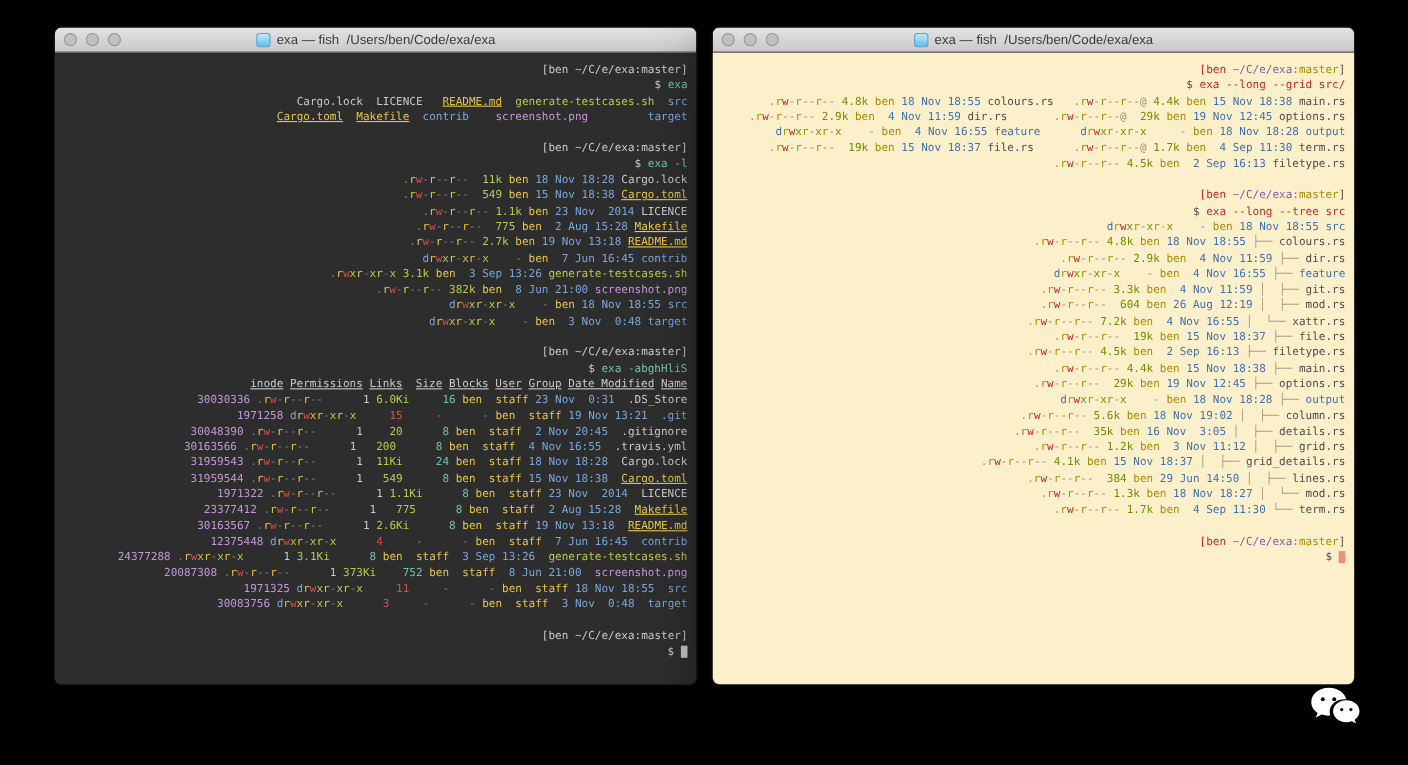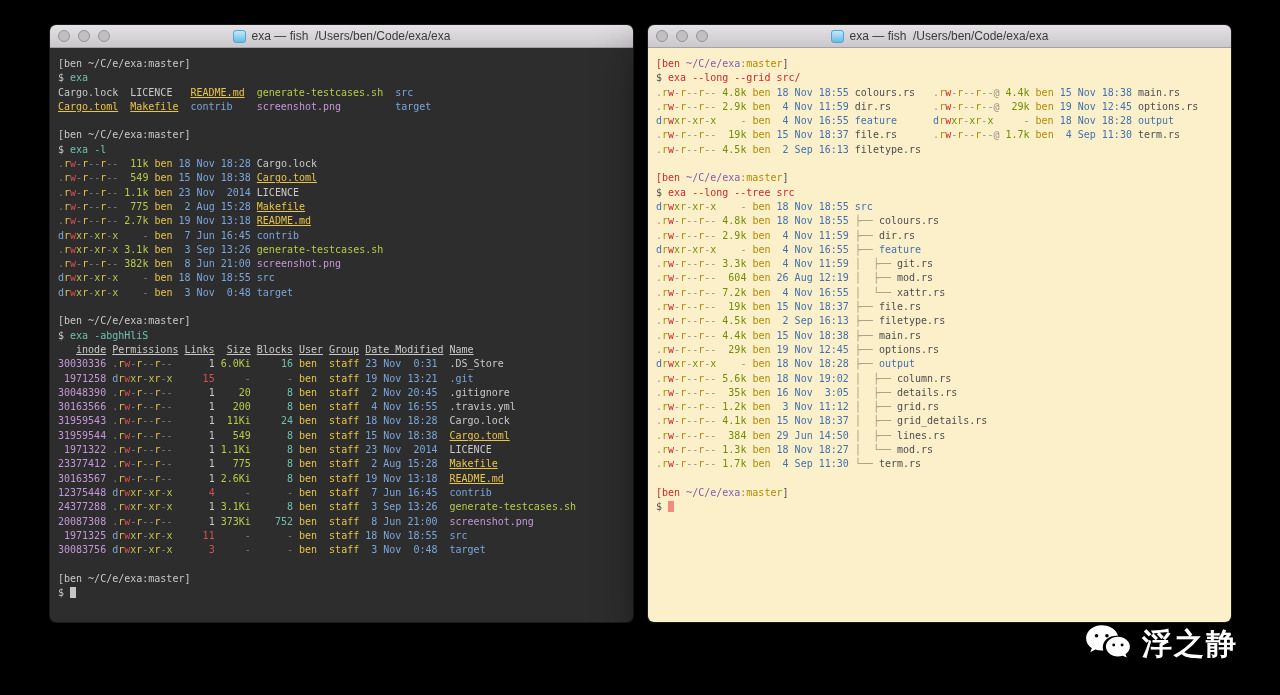--- a/index.html
+++ b/index.html
@@ -11,21 +11,21 @@
   .titlebar{height:22px;background:linear-gradient(#e4e2e4,#cbc8cb);border-bottom:1px solid #a5a2a5;
             border-radius:6px 6px 0 0;position:relative;display:flex;align-items:center;justify-content:center;}
   .lights{position:absolute;left:8px;top:5px;display:flex;gap:8px;}
   .light{width:12px;height:12px;border-radius:50%;background:#c2bfc2;border:1px solid #969396;box-sizing:border-box;}
   .titlewrap{display:flex;align-items:center;gap:6px;}
   .doc-icon{width:13px;height:13px;border-radius:3px;background:linear-gradient(#c2e8f8,#64bde9);
             border:1px solid #54a3d2;box-sizing:border-box;}
   .title{font-size:12px;color:#3b3b3b;white-space:pre;}
   .screen{height:574px;box-sizing:border-box;padding:9px 8px;border-radius:0 0 6px 6px;
           font-family:"DejaVu Sans Mono",monospace;font-size:10px;line-height:14.3px;
-          white-space:pre;overflow:hidden;}
+          white-space:pre;overflow:hidden;text-align:right;}
   .tline{height:14.3px;}
   .watermark{position:absolute;right:42px;bottom:30px;display:flex;align-items:center;gap:10px;}
   .wm-text{color:#ffffff;font-weight:bold;font-size:30px;letter-spacing:2px;
            font-family:"DejaVu Sans",sans-serif;}
 </style>
 </head>
 <body>
 
 <div class="window win-left">
   <div class="titlebar">
@@ -63,14 +63,13 @@
       <path d="M17 2C8.7 2 2 7.6 2 14.5c0 3.9 2.1 7.3 5.5 9.6L6 28l4.9-2.7c1.9.6 4 1 6.1 1 .5 0 1 0 1.5-.1-.3-1-.5-2-.5-3.1C18 16.6 23.8 12 31 12c.5 0 1 0 1.5.1C31.2 6.3 24.8 2 17 2z"></path>
       <path d="M44 22.5C44 17.3 38.9 13 32.5 13S21 17.3 21 22.5 26.1 32 32.5 32c1.6 0 3.2-.3 4.6-.8L41 33l-1.2-3.2c2.6-1.8 4.2-4.4 4.2-7.3z"></path>
     </g>
     <g fill="#000000">
       <circle cx="12" cy="12" r="1.7"></circle>
         <circle cx="22" cy="12" r="1.7"></circle>
       <circle cx="28.5" cy="21" r="1.4"></circle>
         <circle cx="36.5" cy="21" r="1.4"></circle>
     </g>
   </svg>
-  <span class="wm-text">浮之静</span>
 </div>
 
 </body></html>

